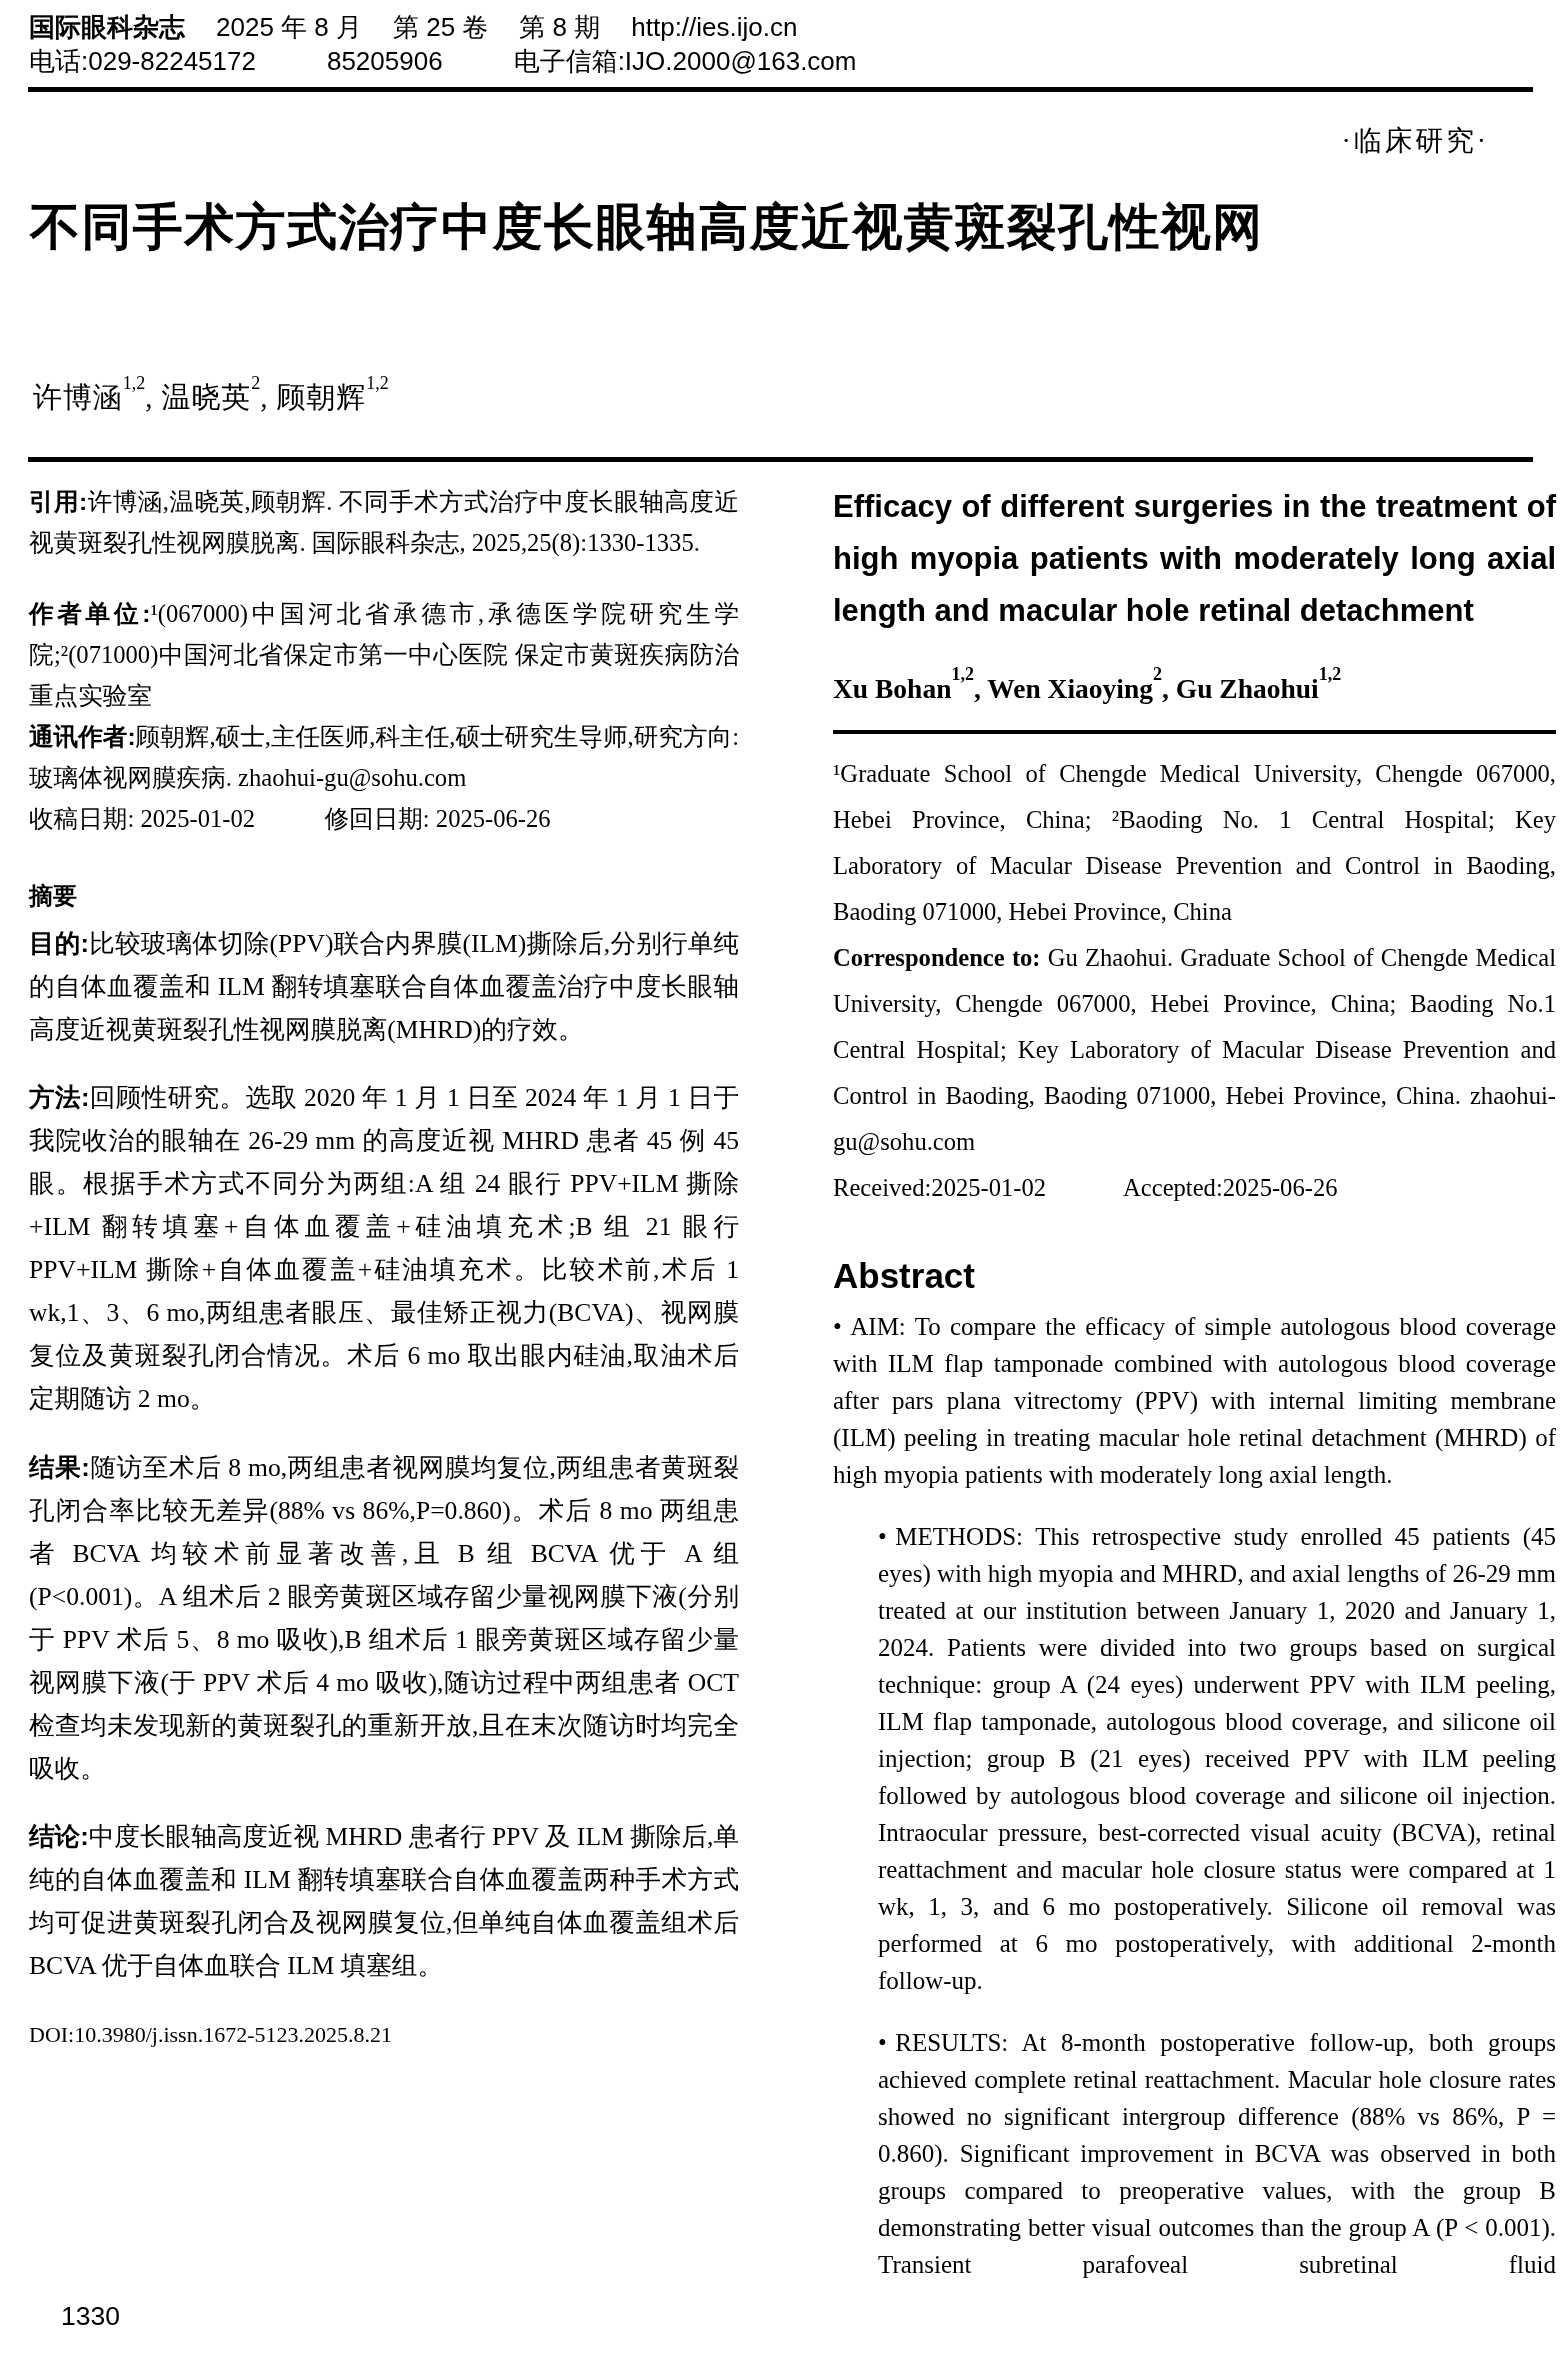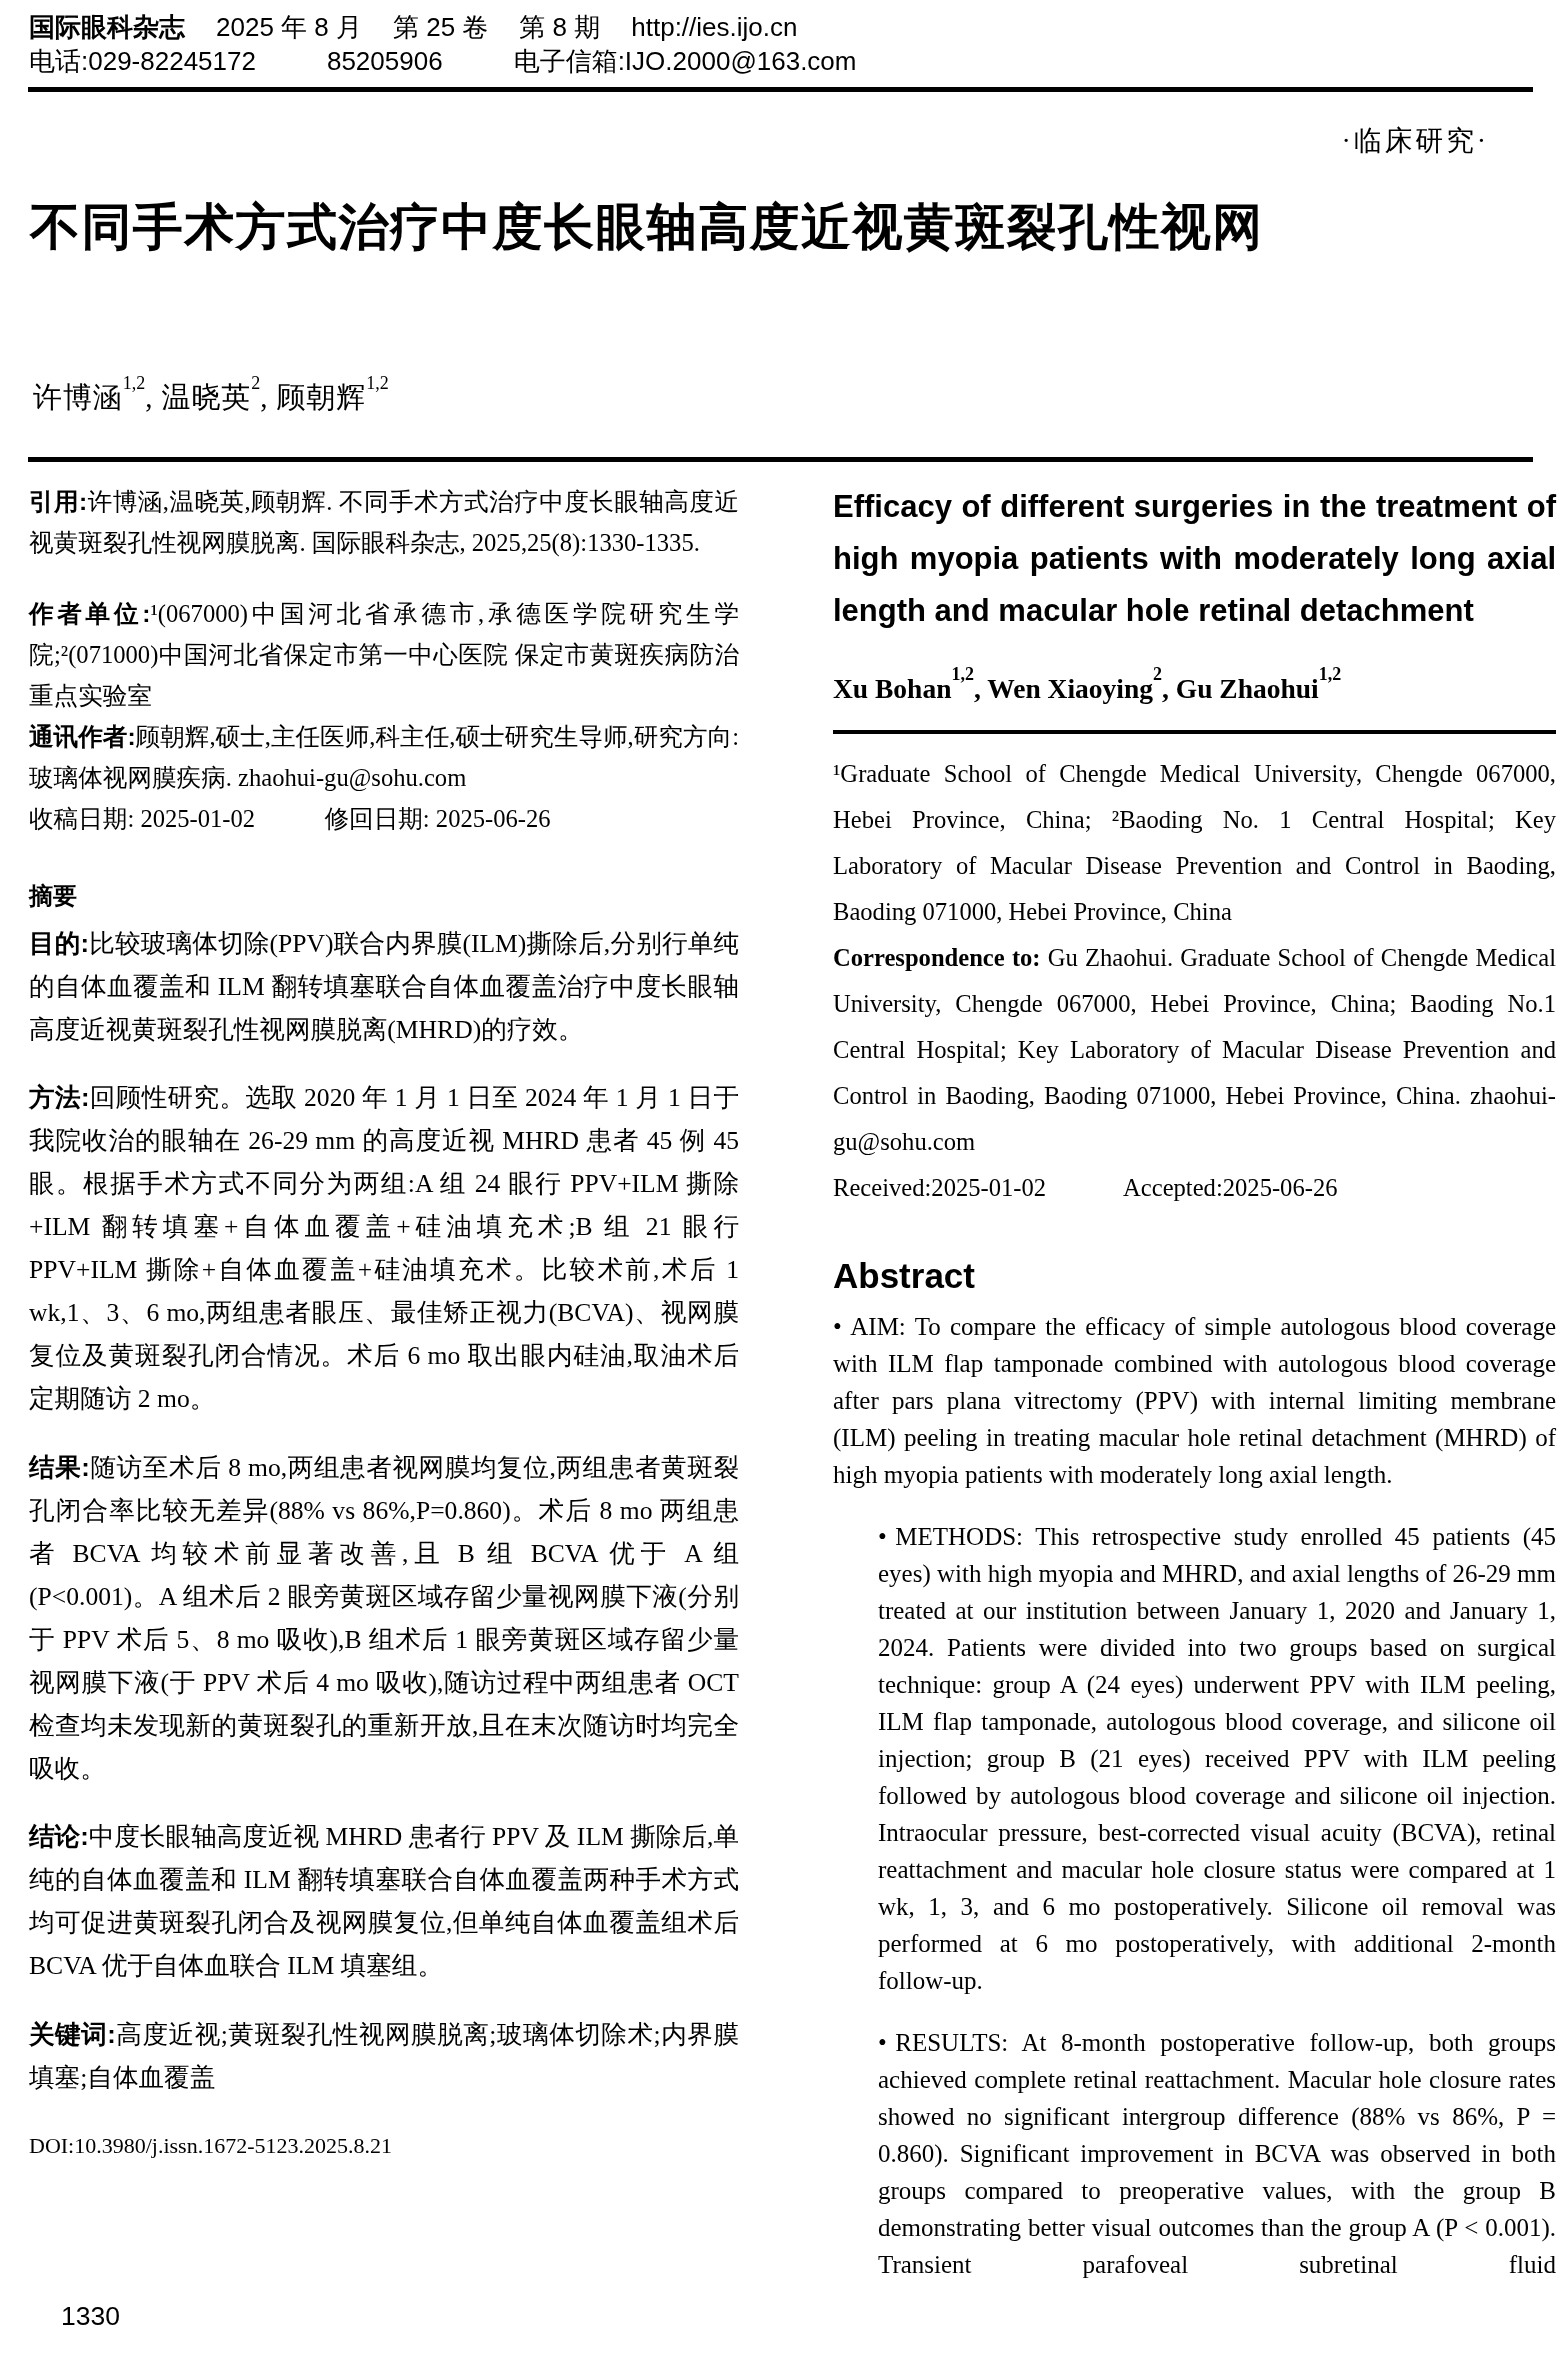--- a/index.html
+++ b/index.html
@@ -110,21 +110,20 @@
       <div class="cn-abs-heading">摘要</div>
 
       <p class="cn-abs-p"><span class="cn-label">目的:</span><span>比较玻璃体切除(PPV)联合内界膜(ILM)撕除后,分别行单纯的自体血覆盖和 ILM 翻转填塞联合自体血覆盖治疗中度长眼轴高度近视黄斑裂孔性视网膜脱离(MHRD)的疗效。</span></p>
 
       <p class="cn-abs-p"><span class="cn-label">方法:</span><span>回顾性研究。选取 2020 年 1 月 1 日至 2024 年 1 月 1 日于我院收治的眼轴在 26-29 mm 的高度近视 MHRD 患者 45 例 45 眼。根据手术方式不同分为两组:A 组 24 眼行 PPV+ILM 撕除+ILM 翻转填塞+自体血覆盖+硅油填充术;B 组 21 眼行 PPV+ILM 撕除+自体血覆盖+硅油填充术。比较术前,术后 1 wk,1、3、6 mo,两组患者眼压、最佳矫正视力(BCVA)、视网膜复位及黄斑裂孔闭合情况。术后 6 mo 取出眼内硅油,取油术后定期随访 2 mo。</span></p>
 
       <p class="cn-abs-p"><span class="cn-label">结果:</span><span>随访至术后 8 mo,两组患者视网膜均复位,两组患者黄斑裂孔闭合率比较无差异(88% vs 86%,P=0.860)。术后 8 mo 两组患者 BCVA 均较术前显著改善,且 B 组 BCVA 优于 A 组(P&lt;0.001)。A 组术后 2 眼旁黄斑区域存留少量视网膜下液(分别于 PPV 术后 5、8 mo 吸收),B 组术后 1 眼旁黄斑区域存留少量视网膜下液(于 PPV 术后 4 mo 吸收),随访过程中两组患者 OCT 检查均未发现新的黄斑裂孔的重新开放,且在末次随访时均完全吸收。</span></p>
 
       <p class="cn-abs-p"><span class="cn-label">结论:</span><span>中度长眼轴高度近视 MHRD 患者行 PPV 及 ILM 撕除后,单纯的自体血覆盖和 ILM 翻转填塞联合自体血覆盖两种手术方式均可促进黄斑裂孔闭合及视网膜复位,但单纯自体血覆盖组术后 BCVA 优于自体血联合 ILM 填塞组。</span></p>
 
-      <p class="cn-abs-p"><span class="cn-label">关键词:</span><span>高度近视;黄斑裂孔性视网膜脱离;玻璃体切除术;内界膜填塞;自体血覆盖</span></p>
 
       <div class="doi-line">DOI:10.3980/j.issn.1672-5123.2025.8.21</div>
 
     </div>
 
     <div class="col-right">
 
       <div class="en-title">Efficacy of different surgeries in the treatment of high myopia patients with moderately long axial length and macular hole retinal detachment</div>
 
       <div class="en-authors">

